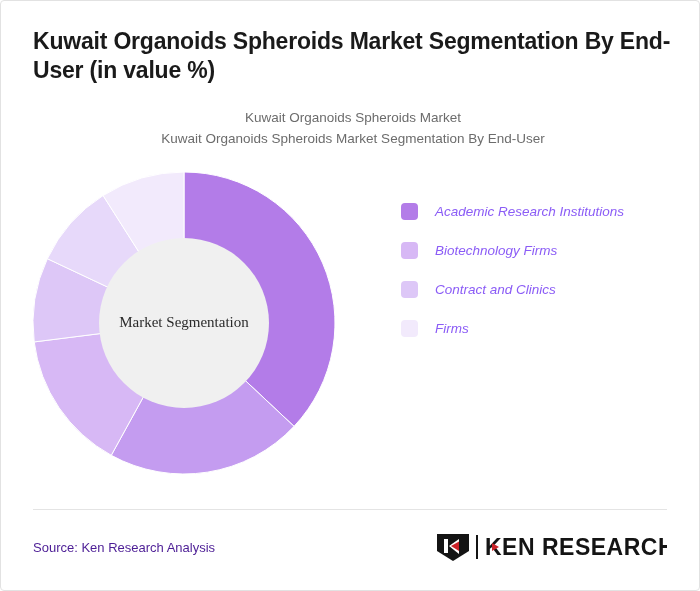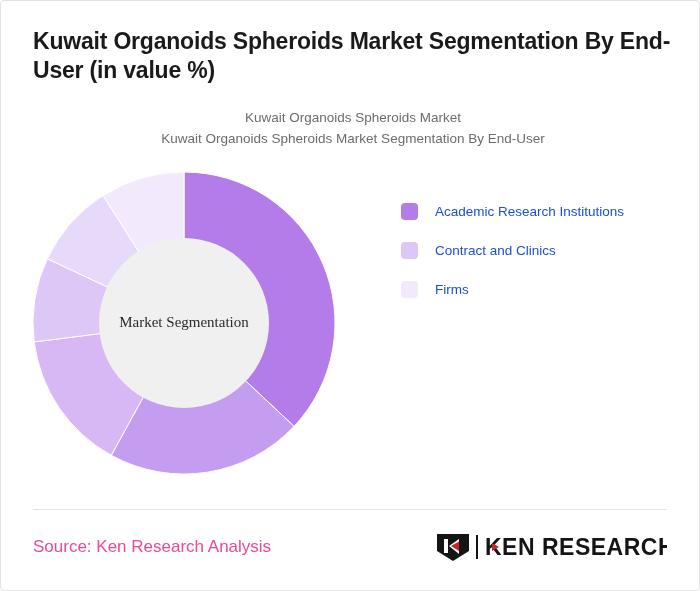--- a/index.html
+++ b/index.html
@@ -103,44 +103,45 @@
     flex: 0 0 auto;
     width: 17px;
     height: 17px;
     border-radius: 4px;
     margin-right: 17px;
     margin-top: 1px;
   }
   .legend-text {
     font-size: 13.5px;
     line-height: 1.5;
-    color: #1d4ed8;
+    color: #8b5cf6;
     max-width: 225px;
+    font-style: italic;
   }
   .divider {
     position: absolute;
     left: 32px;
     right: 32px;
     top: 508px;
     height: 1px;
     background: #e4e4e4;
   }
   .footer {
     position: absolute;
     left: 32px;
     right: 32px;
     top: 526px;
     height: 40px;
     display: flex;
     align-items: center;
     justify-content: space-between;
   }
   .source-text {
-    font-size: 17px;
-    color: #ec4899;
+    font-size: 13px;
+    color: #4c1d95;
   }
   .logo {
     display: flex;
     align-items: center;
     height: 32px;
   }
   .logo svg { display: block; }
 </style>
 </head>
 <body>
@@ -175,20 +176,24 @@
         <span>Market Segmentation</span>
       </div>
     </div>
 
     <div class="legend" id="legend">
         <div class="legend-item">
           <span class="swatch" style="background: rgb(179, 124, 232);"></span>
           <span class="legend-text">Academic Research Institutions</span>
         </div>
         <div class="legend-item">
+          <span class="swatch" style="background: rgb(215, 184, 245);"></span>
+          <span class="legend-text">Biotechnology Firms</span>
+        </div>
+        <div class="legend-item">
           <span class="swatch" style="background: rgb(221, 199, 247);"></span>
           <span class="legend-text">Contract and Clinics</span>
         </div>
         <div class="legend-item">
           <span class="swatch" style="background: rgb(242, 234, 252);"></span>
           <span class="legend-text">Firms</span>
         </div>
       </div>
 
   </div>

